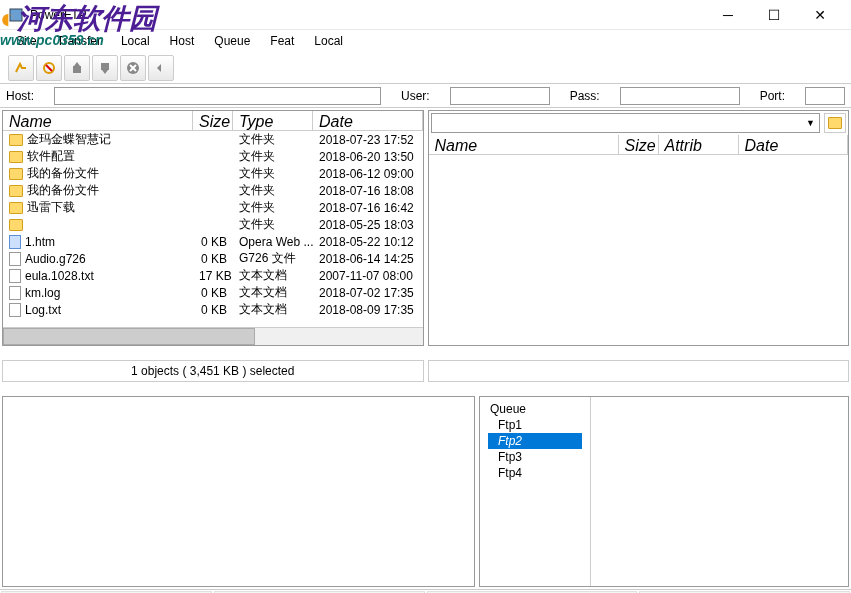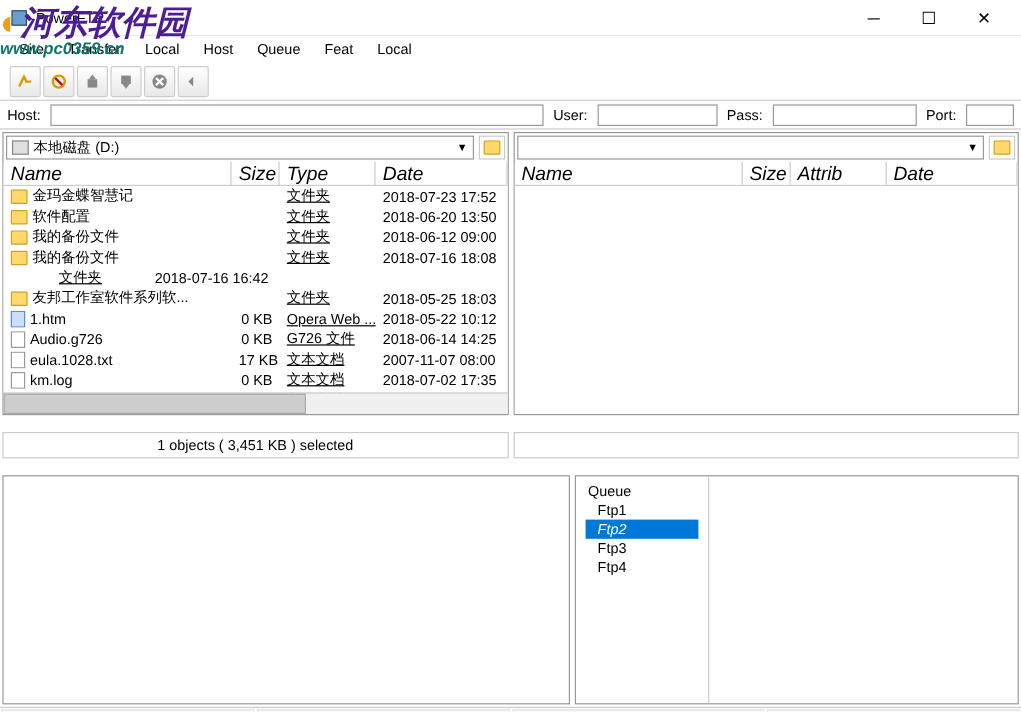--- a/index.html
+++ b/index.html
@@ -6,21 +6,21 @@
 body { font-family: "Microsoft YaHei", Tahoma, sans-serif; font-size: 12px; background: #fff; width: 851px; height: 593px; position: relative; overflow: hidden; }
 .titlebar { height: 30px; background: #fff; display: flex; align-items: center; padding: 0 8px; border-bottom: 1px solid #e8e8e8; }
 .titlebar-icon { width: 16px; height: 16px; margin-right: 6px; }
 .titlebar-text { flex: 1; font-size: 12px; }
 .win-controls { display: flex; gap: 0; }
 .win-btn { width: 46px; height: 30px; display: flex; align-items: center; justify-content: center; font-size: 14px; cursor: default; }
 .menubar { height: 22px; display: flex; align-items: center; padding: 0 8px; gap: 4px; }
 .menubar span { padding: 2px 8px; cursor: default; }
 .toolbar { height: 32px; display: flex; align-items: center; padding: 2px 8px; gap: 2px; border-bottom: 1px solid #ccc; }
 .tool-btn { width: 26px; height: 26px; border: 1px solid #ccc; background: linear-gradient(#fff,#e8e8e8); display: flex; align-items: center; justify-content: center; border-radius: 2px; }
-.conn-bar { height: 24px; display: flex; align-items: center; padding: 0 6px; gap: 8px; border-bottom: 1px solid #ccc; }
+.conn-bar { height: 24px; display: flex; align-items: center; padding: 0 6px; gap: 20px; border-bottom: 1px solid #ccc; }
 .conn-bar label { font-size: 12px; }
 .conn-bar input { border: 1px solid #999; height: 18px; padding: 0 4px; font-size: 12px; }
 .conn-host { flex: 1; max-width: 480px; }
 .conn-user { width: 100px; }
 .conn-pass { width: 120px; }
 .conn-port { width: 40px; }
 .panels { display: flex; height: 240px; }
 .panel { flex: 1; display: flex; flex-direction: column; border: 1px solid #999; margin: 2px; }
 .path-row { height: 24px; display: flex; align-items: center; padding: 2px; gap: 4px; }
 .path-drop { flex: 1; height: 20px; border: 1px solid #999; background: #fff; display: flex; align-items: center; padding: 0 4px; position: relative; }
@@ -31,21 +31,21 @@
 .col-name { width: 190px; }
 .col-size { width: 40px; text-align: center; }
 .col-type { width: 80px; }
 .col-date { flex: 1; }
 .col-attrib { width: 80px; }
 .file-list { flex: 1; overflow: hidden; background: #fff; }
 .file-row { display: flex; height: 17px; align-items: center; }
 .file-row .cell { padding: 0 6px; white-space: nowrap; overflow: hidden; font-size: 12px; }
 .cell-name { width: 190px; display: flex; align-items: center; gap: 4px; }
 .cell-size { width: 40px; text-align: right; }
-.cell-type { width: 80px; text-decoration: underline; }
+.cell-type { width: 80px; }
 .cell-date { flex: 1; }
 .folder-icon { width: 14px; height: 12px; background: #ffd96b; border: 1px solid #d4a020; border-radius: 1px; flex-shrink: 0; }
 .file-icon { width: 12px; height: 14px; background: #fff; border: 1px solid #999; flex-shrink: 0; }
 .file-icon.selected { background: #ccdffc; border-color: #5d8fd6; }
 .scroll-x { height: 18px; background: #f0f0f0; border-top: 1px solid #ccc; display: flex; }
 .scroll-thumb { background: #cdcdcd; border: 1px solid #aaa; height: 100%; }
 .status-row { height: 22px; display: flex; align-items: center; justify-content: center; padding: 0 8px; font-size: 12px; border: 1px solid #ccc; margin: 12px 2px; }
 .bottom-section { display: flex; height: 195px; }
 .log-panel { flex: 1; border: 1px solid #999; margin: 2px; background: #fff; }
 .queue-panel { width: 370px; border: 1px solid #999; margin: 2px; background: #fff; display: flex; }
@@ -134,29 +134,20 @@
   <label>User:</label>
   <input class="conn-user" value="" style="">
   <label>Pass:</label>
   <input class="conn-pass" type="password" value="" style="">
   <label>Port:</label>
   <input class="conn-port" value="" style="">
 </div>
 
 <div class="panels">
   <div class="panel">
-    <div class="path-row">
-      <div class="path-drop">
-        <span class="drive-icon"></span>
-        <span>本地磁盘 (D:)</span>
-      </div>
-      <div class="folder-btn">
-          <span class="folder-icon"></span>
-        </div>
-    </div>
     <div class="list-header">
       <div class="col col-name">Name</div>
       <div class="col col-size">Size</div>
       <div class="col col-type">Type</div>
       <div class="col col-date">Date Modified</div>
     </div>
     <div class="file-list" id="local-files">
         <div class="file-row">
           <div class="cell cell-name">
             <span class="folder-icon"></span>
@@ -187,28 +178,31 @@
         <div class="file-row">
           <div class="cell cell-name">
             <span class="folder-icon"></span>
             <span>我的备份文件</span>
           </div>
           <div class="cell cell-size"></div>
           <div class="cell cell-type">文件夹</div>
           <div class="cell cell-date">2018-07-16 18:08</div>
         </div>
         <div class="file-row">
+          <div class="cell cell-name">
+            <span class="folder-icon"></span>
+            <span>迅雷下载</span>
+          </div>
           <div class="cell cell-size"></div>
           <div class="cell cell-type">文件夹</div>
           <div class="cell cell-date">2018-07-16 16:42</div>
         </div>
         <div class="file-row">
           <div class="cell cell-name">
             <span class="folder-icon"></span>
-            <span>友邦工作室软件系列软...</span>
           </div>
           <div class="cell cell-size"></div>
           <div class="cell cell-type">文件夹</div>
           <div class="cell cell-date">2018-05-25 18:03</div>
         </div>
         <div class="file-row">
           <div class="cell cell-name">
             <span class="file-icon selected"></span>
             <span>1.htm</span>
           </div>

